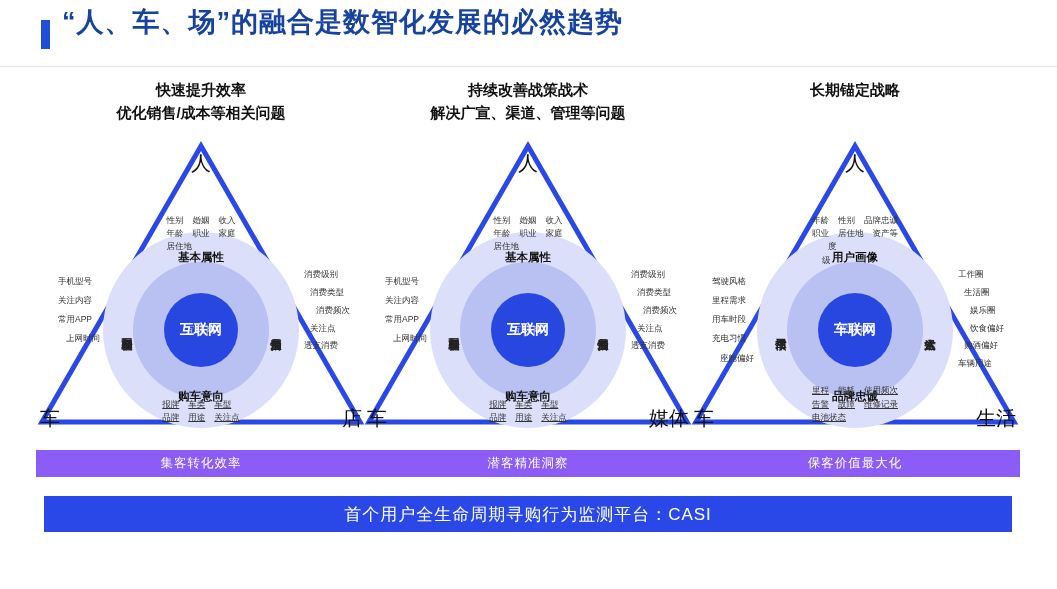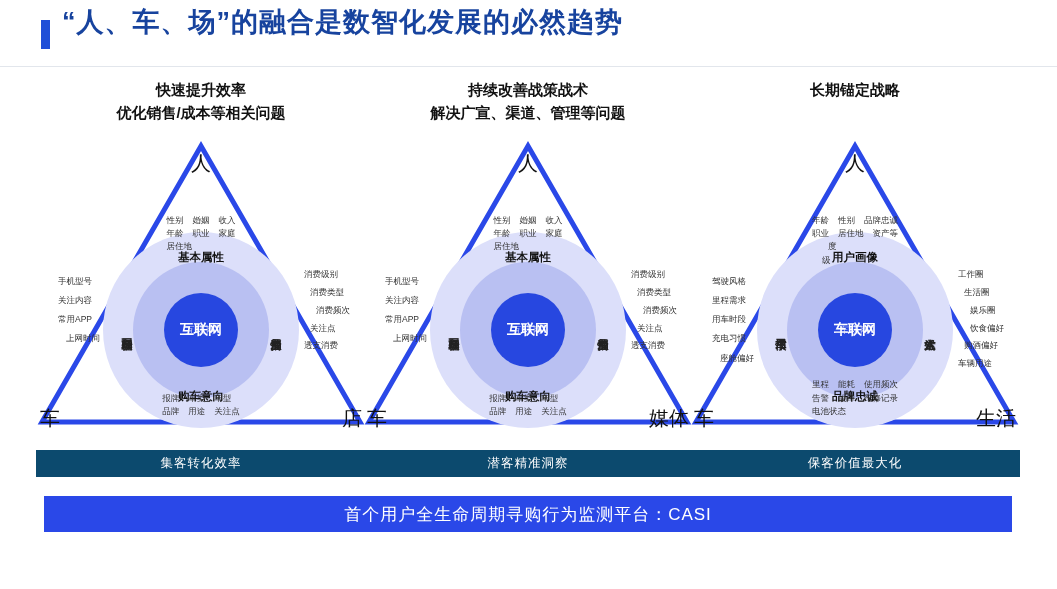--- a/index.html
+++ b/index.html
@@ -67,35 +67,35 @@
   .ghost{
     position:absolute;left:50%;top:50%;transform:translate(-50%,-50%);
     font-size:9px;color:#c9cef0;white-space:nowrap;z-index:4;letter-spacing:1px;
   }
 
   
   .sat{position:absolute;font-size:8.5px;color:#333;white-space:nowrap;line-height:1.55;}
   .sat .row{display:flex;gap:9px;}
   .sat .row span{display:inline-block;}
   .sat.top{left:50%;transform:translateX(-50%);top:78px;text-align:left;}
-  .sat.bottom{left:50%;transform:translateX(-50%);bottom:16px;text-align:left;}
+  .sat.bottom{left:50%;transform:translateX(-50%);bottom:10px;text-align:left;text-decoration:underline;}
   .sat.left{left:22px;top:136px;line-height:2.25;}
   .sat.right{right:16px;top:130px;line-height:2.1;text-align:left;}
   .sat.left .s,.sat.right .s{display:block;}
   .sat.right .s{padding-left:0;}
   .stair1{padding-left:8px;}
   .stair2{padding-left:16px;}
   .stair3{padding-left:10px;}
   .stairm1{margin-left:6px;}
   .stairm2{margin-left:12px;}
 
   
   .band{
     position:absolute;top:372px;left:0;width:330px;height:27px;
-    background:#0c4a6e;color:#fff;font-size:12.5px;
+    background:#8b5cf6;color:#fff;font-size:12.5px;
     display:flex;align-items:center;justify-content:center;letter-spacing:1px;
   }
 
   
   .footer-bar{
     position:absolute;left:44px;top:496px;width:968px;height:36px;
     background:#2a48e8;color:#fff;
     display:flex;align-items:center;justify-content:center;
     font-size:17px;letter-spacing:1px;
   }

